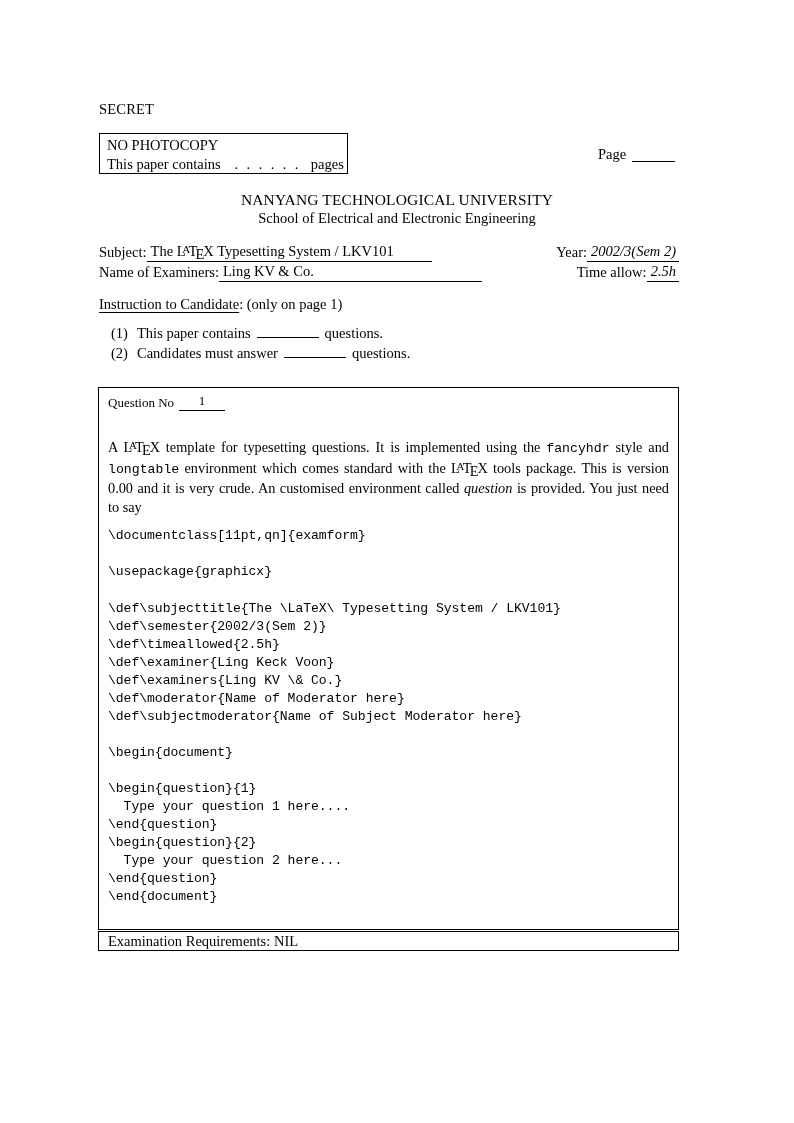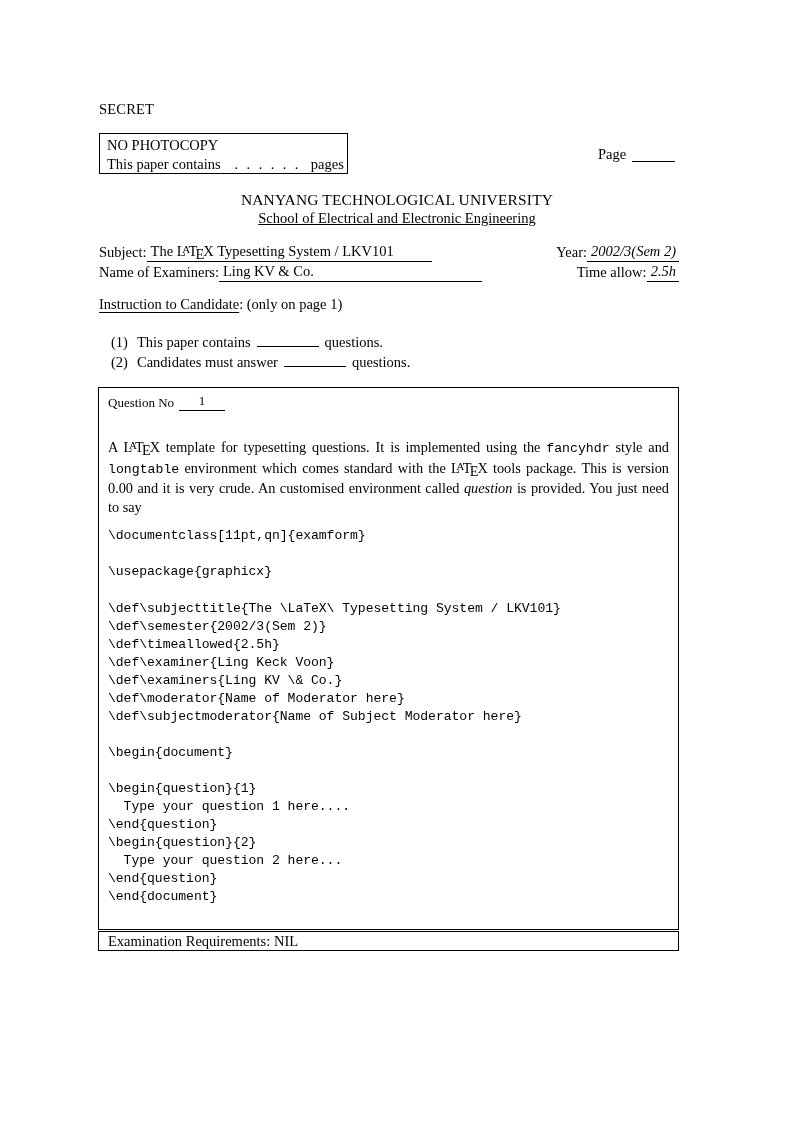--- a/index.html
+++ b/index.html
@@ -84,21 +84,20 @@
     text-align: center;
     font-size: 15.5px;
     letter-spacing: 0.15px;
   }
   .uni-sub {
     position: absolute;
     left: 0; right: 0;
     top: 210px;
     text-align: center;
     font-size: 14.5px;
-    text-decoration: underline;
   }
 
   
   .field-block {
     position: absolute;
     left: 99px;
     top: 242px;
     width: 580px;
     font-size: 14.5px;
   }
@@ -132,21 +131,21 @@
     position: absolute;
     left: 99px;
     top: 296px;
     font-size: 14.5px;
     width: 560px;
   }
   .instr-head {
     display: flex;
     align-items: baseline;
     white-space: nowrap;
-    margin-bottom: 19px;
+    margin-bottom: 10px;
   }
   .instr-head .u { text-decoration: underline; text-underline-offset: 2.5px; }
   .instr-item {
     display: flex;
     align-items: baseline;
     white-space: nowrap;
     line-height: 20px;
   }
   .instr-num {
     display: inline-block;

